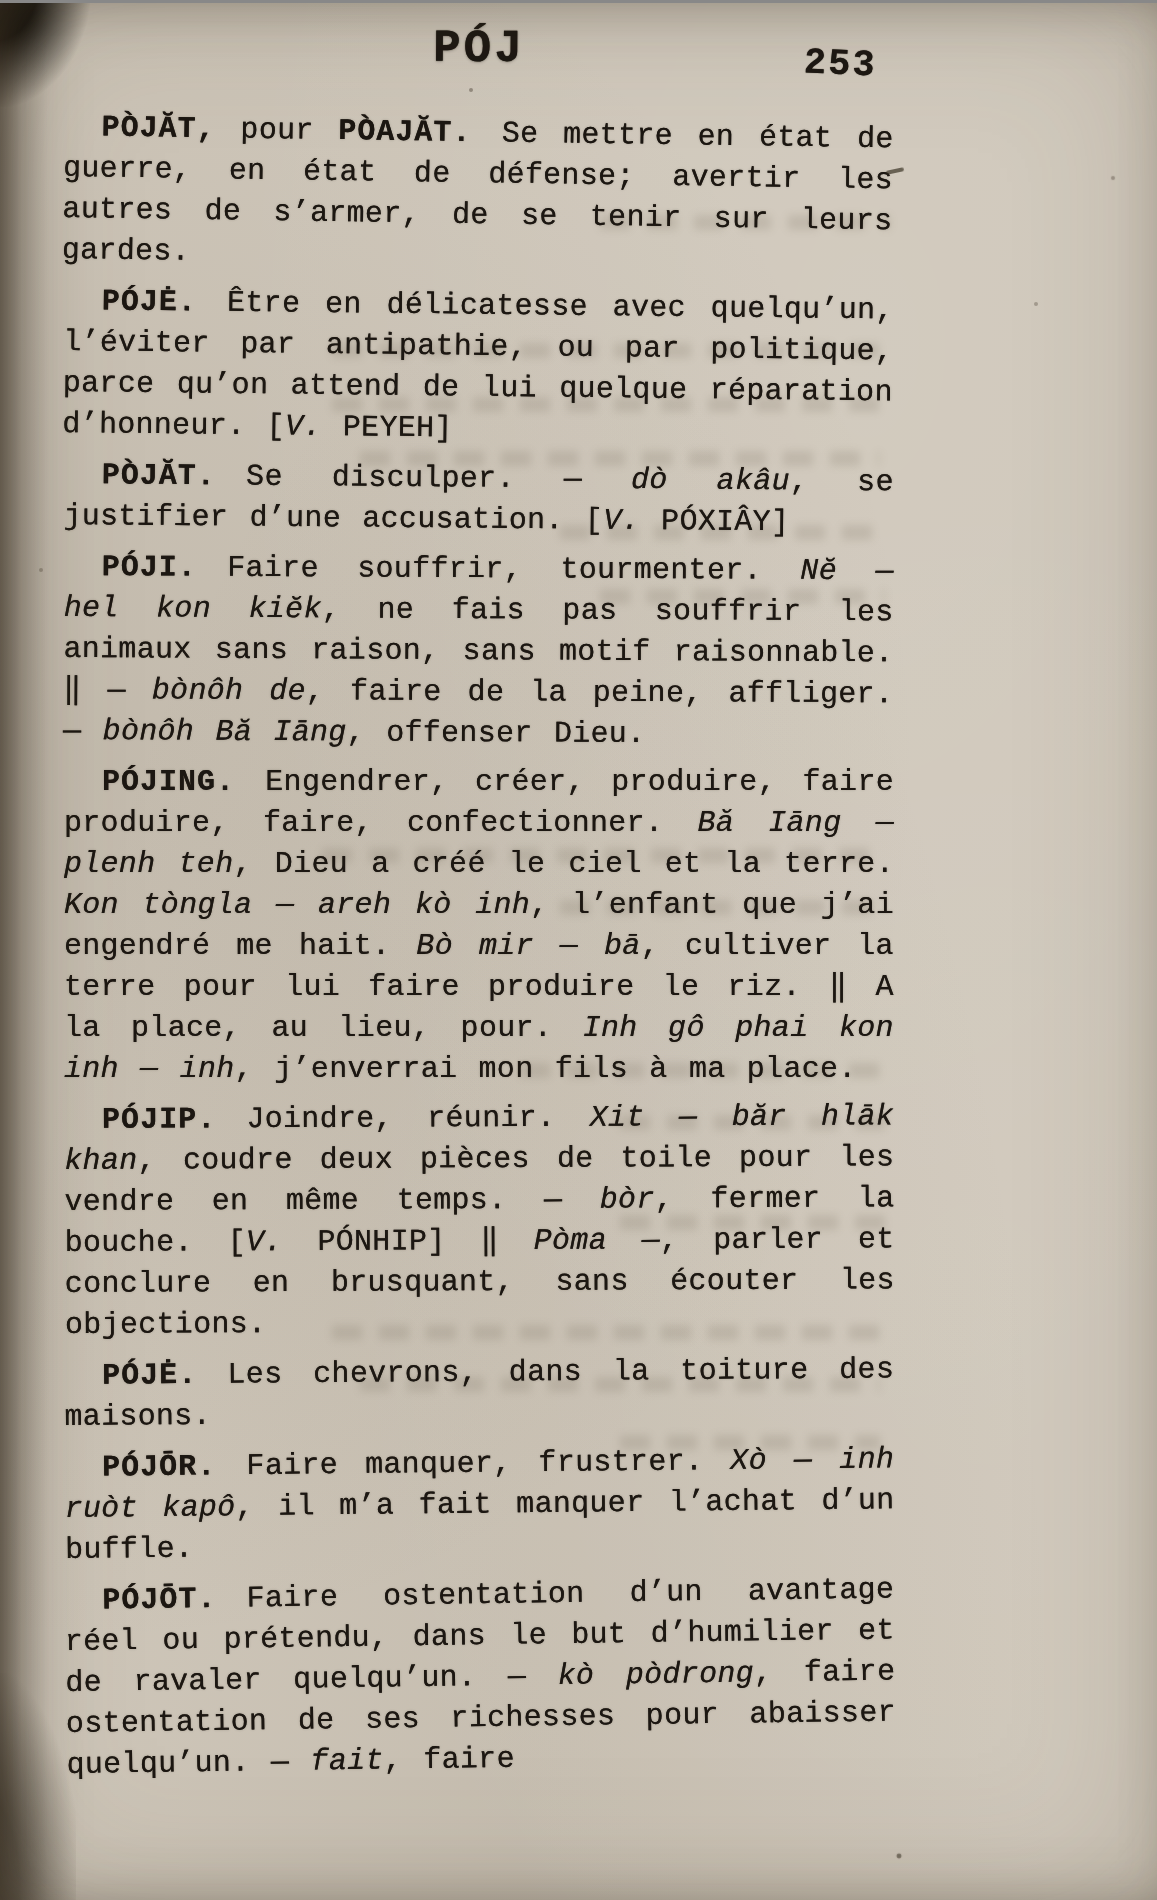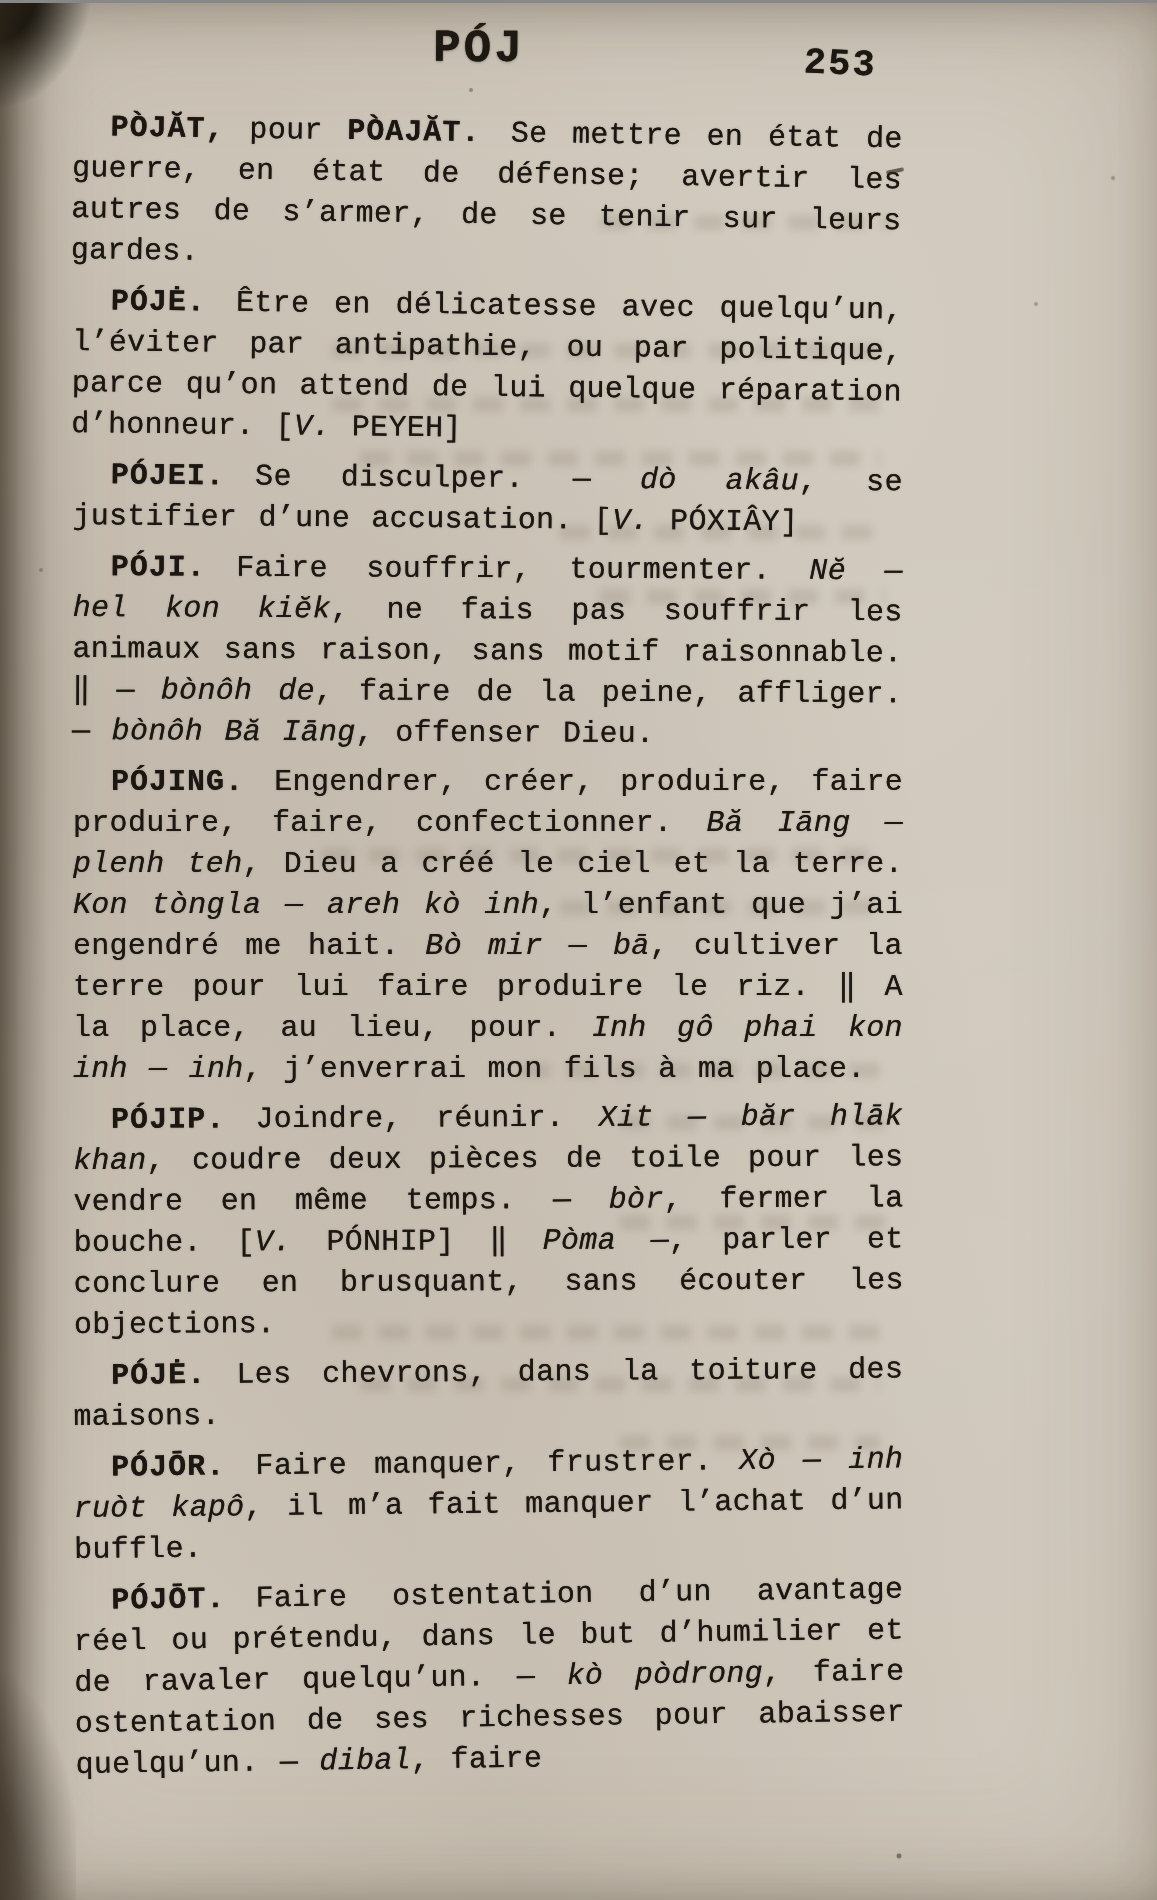--- a/index.html
+++ b/index.html
@@ -40,21 +40,21 @@
       40px 566px 0 1px rgba(60,50,38,.30);}
   .bleed{position:absolute;height:15px;opacity:.30;filter:blur(4px);
     background:repeating-linear-gradient(90deg, rgba(105,95,78,.55) 0 30px, transparent 30px 47px);}
   
   .page-header{position:absolute;left:64px;top:20px;width:830px;text-align:center;
     font-size:46px;font-weight:bold;letter-spacing:3px;transform:rotate(.4deg);
     text-shadow:0 0 1px rgba(28,22,14,.9),0 1px 3px rgba(28,22,14,.25);}
   .page-number{position:absolute;left:804px;top:40px;font-size:37px;font-weight:bold;
     letter-spacing:2px;transform:rotate(2.4deg);
     text-shadow:0 0 1px rgba(28,22,14,.9);}
-  .text-block{position:absolute;left:73px;top:104px;width:830px;}
+  .text-block{position:absolute;left:64px;top:104px;width:830px;}
   .entry{margin:0 0 10px;text-indent:38px;text-align:justify;
     font-size:30px;line-height:41px;word-spacing:3px;letter-spacing:.3px;
     transform-origin:0 0;
     text-shadow:0 0 .6px rgba(28,22,14,.85), 0 0 2.5px rgba(28,22,14,.22);}
   .seg-b{font-weight:bold;letter-spacing:1px;}
   .seg-i{font-style:italic;}
   .r1{transform:rotate(.85deg);}  .r2{transform:rotate(.65deg);}
   .r3{transform:rotate(.5deg);}   .r4{transform:rotate(.3deg);}
   .r5{transform:rotate(.02deg);}  .r6{transform:rotate(-.25deg);}
   .r7{transform:rotate(-.45deg);} .r8{transform:rotate(-.6deg);}
@@ -79,27 +79,27 @@
   <div class="bleed" style="left:332px;top:1322px;width:550px;"></div>
   <div class="bleed" style="left:360px;top:1374px;width:520px;"></div>
   <div class="bleed" style="left:620px;top:1432px;width:260px;"></div>
 
   <div class="page-header">PÓJ</div>
   <div class="page-number">253</div>
 
   <div class="text-block">
       <p class="entry r1"><span class="seg-b">PÒJĂT,</span><span class="seg-n"> pour </span><span class="seg-b">PÒAJĂT.</span><span class="seg-n"> Se mettre en état de guerre, en état de défense; avertir les autres de s’armer, de se tenir sur leurs gardes.</span></p>
       <p class="entry r2"><span class="seg-b">PÓJĖ.</span><span class="seg-n"> Être en délicatesse avec quelqu’un, l’éviter par antipathie, ou par politique, parce qu’on attend de lui quelque réparation d’honneur. [</span><span class="seg-i">V.</span><span class="seg-n"> PEYEH]</span></p>
-      <p class="entry r3"><span class="seg-b">PÓJEI.</span><span class="seg-n"> Se disculper. — </span><span class="seg-i">dò akâu</span><span class="seg-n">, se justifier d’une accusation. [</span><span class="seg-i">V.</span><span class="seg-n"> PÓXIÂY]</span></p>
+      <p class="entry r3"><span class="seg-b">PÒJĂT.</span><span class="seg-n"> Se disculper. — </span><span class="seg-i">dò akâu</span><span class="seg-n">, se justifier d’une accusation. [</span><span class="seg-i">V.</span><span class="seg-n"> PÓXIÂY]</span></p>
       <p class="entry r4"><span class="seg-b">PÓJI.</span><span class="seg-n"> Faire souffrir, tourmenter. </span><span class="seg-i">Nĕ — hel kon kiĕk</span><span class="seg-n">, ne fais pas souffrir les animaux sans raison, sans motif raisonnable. ‖ — </span><span class="seg-i">bònôh de</span><span class="seg-n">, faire de la peine, affliger. — </span><span class="seg-i">bònôh Bă Iāng</span><span class="seg-n">, offenser Dieu.</span></p>
       <p class="entry r5"><span class="seg-b">PÓJING.</span><span class="seg-n"> Engendrer, créer, produire, faire produire, faire, confectionner. </span><span class="seg-i">Bă Iāng — plenh teh</span><span class="seg-n">, Dieu a créé le ciel et la terre. </span><span class="seg-i">Kon tòngla — areh kò inh</span><span class="seg-n">, l’enfant que j’ai engendré me hait. </span><span class="seg-i">Bò mir — bā</span><span class="seg-n">, cultiver la terre pour lui faire produire le riz. ‖ A la place, au lieu, pour. </span><span class="seg-i">Inh gô phai kon inh — inh</span><span class="seg-n">, j’enverrai mon fils à ma place.</span></p>
       <p class="entry r6"><span class="seg-b">PÓJIP.</span><span class="seg-n"> Joindre, réunir. </span><span class="seg-i">Xit — băr hlāk khan</span><span class="seg-n">, coudre deux pièces de toile pour les vendre en même temps. — </span><span class="seg-i">bòr</span><span class="seg-n">, fermer la bouche. [</span><span class="seg-i">V.</span><span class="seg-n"> PÓNHIP] ‖ </span><span class="seg-i">Pòma —</span><span class="seg-n">, parler et conclure en brusquant, sans écouter les objections.</span></p>
       <p class="entry r7"><span class="seg-b">PÓJĖ.</span><span class="seg-n"> Les chevrons, dans la toiture des maisons.</span></p>
       <p class="entry r8"><span class="seg-b">PÓJŌR.</span><span class="seg-n"> Faire manquer, frustrer. </span><span class="seg-i">Xò — inh ruòt kapô</span><span class="seg-n">, il m’a fait manquer l’achat d’un buffle.</span></p>
-      <p class="entry r9"><span class="seg-b">PÓJŌT.</span><span class="seg-n"> Faire ostentation d’un avantage réel ou prétendu, dans le but d’humilier et de ravaler quelqu’un. — </span><span class="seg-i">kò pòdrong</span><span class="seg-n">, faire ostentation de ses richesses pour abaisser quelqu’un. — </span><span class="seg-i">dibal</span><span class="seg-n">, faire</span></p>
+      <p class="entry r9"><span class="seg-b">PÓJŌT.</span><span class="seg-n"> Faire ostentation d’un avantage réel ou prétendu, dans le but d’humilier et de ravaler quelqu’un. — </span><span class="seg-i">kò pòdrong</span><span class="seg-n">, faire ostentation de ses richesses pour abaisser quelqu’un. — </span><span class="seg-i">fait</span><span class="seg-n">, faire</span></p>
     </div>
 
   <div class="margin-dash"></div>
   <div class="specks"></div>
   <div class="corner-tl"></div>
   <div class="corner-bl"></div>
   <div class="left-edge"></div>
   <div class="vignette"></div>
 </div>
 

